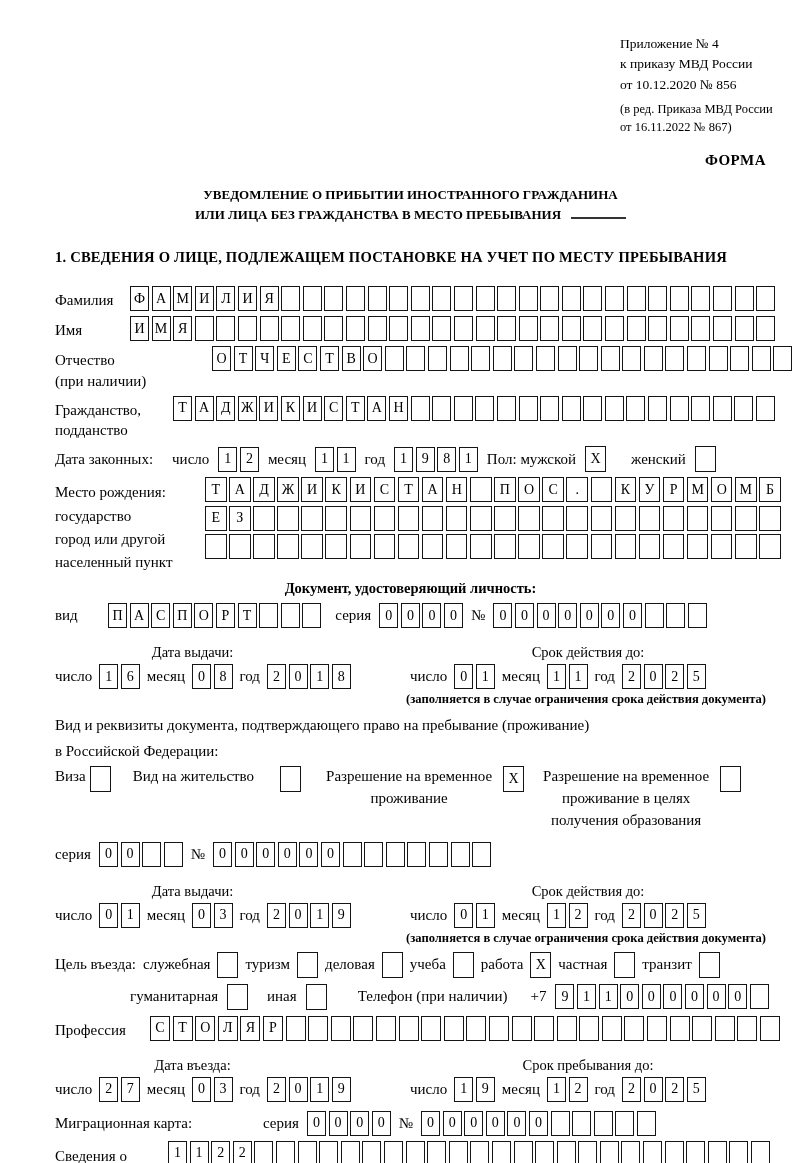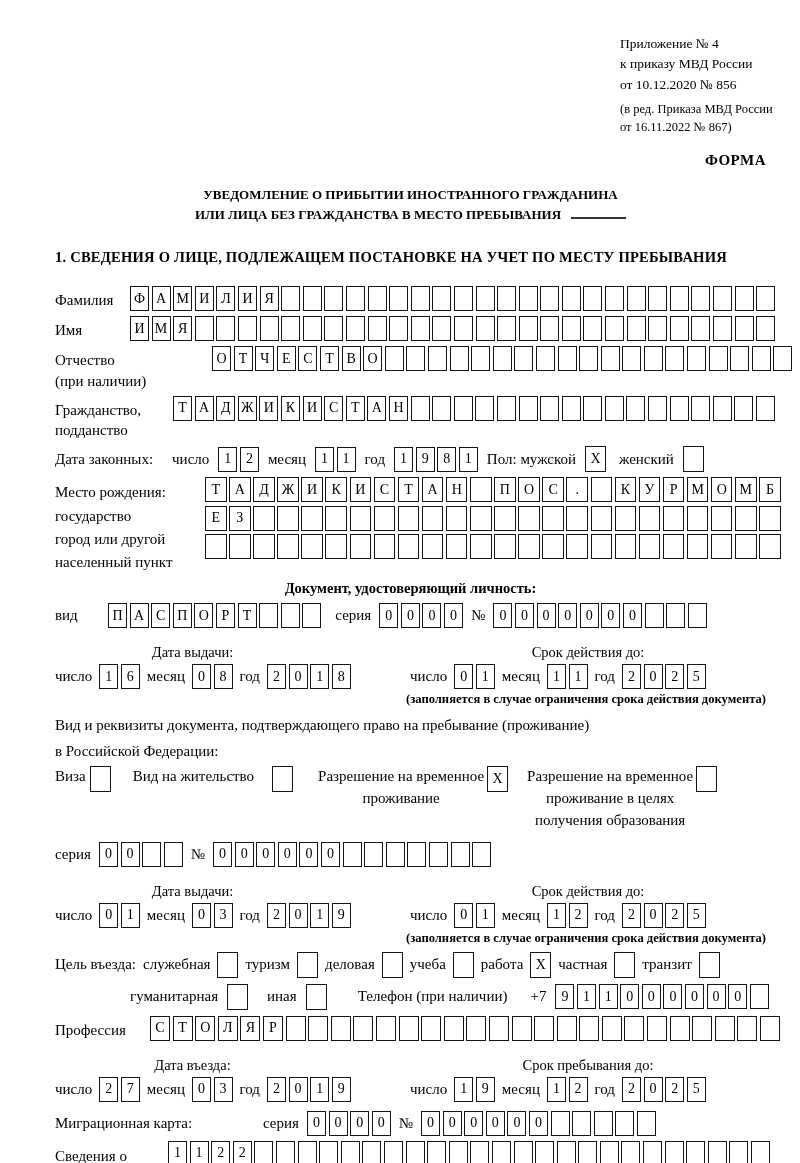--- a/index.html
+++ b/index.html
@@ -48,21 +48,21 @@
 
   .dates { display:flex; margin-top:16px; }
   .dcol { }
   .dcol .dh { text-align:center; font-size:14.5px; margin-bottom:3px; }
   .dline { display:flex; align-items:center; gap:7px; }
   .dline .t { white-space:nowrap; }
   .fnote { font-size:12.6px; text-align:right; margin-top:3px; margin-bottom:6px;font-weight:bold; }
 
   .para { line-height:1.7; margin-top:4px; }
 
-  .opt { display:flex; align-items:flex-start; }
+  .opt { display:flex; align-items:flex-start; gap:8px; }
   .optlbl { line-height:1.45; }
   .ctr { text-align:center; }
 </style>
 </head>
 <body>
 
 <div class="page">
 
   <div class="annex">
     <div>Приложение № 4</div>
@@ -243,21 +243,21 @@
         </span>
       <span class="t">год</span>
       <span class="cells">
           <span class="cell">1</span>
           <span class="cell">9</span>
           <span class="cell">8</span>
           <span class="cell">1</span>
         </span>
       <span class="t">Пол: мужской</span>
       <span class="box">X</span>
-      <span class="t" style="margin-left:4px;">женский</span>
+      <span class="t" style="margin-left:16px;">женский</span>
       <span class="box"></span>
     </div>
 
     <div class="frow" style="margin-top:4px;">
       <div class="flabel w150" style="line-height:1.55;">
         <div>Место рождения:</div>
         <div>государство</div>
         <div>город или другой</div>
         <div>населенный пункт</div>
       </div>

